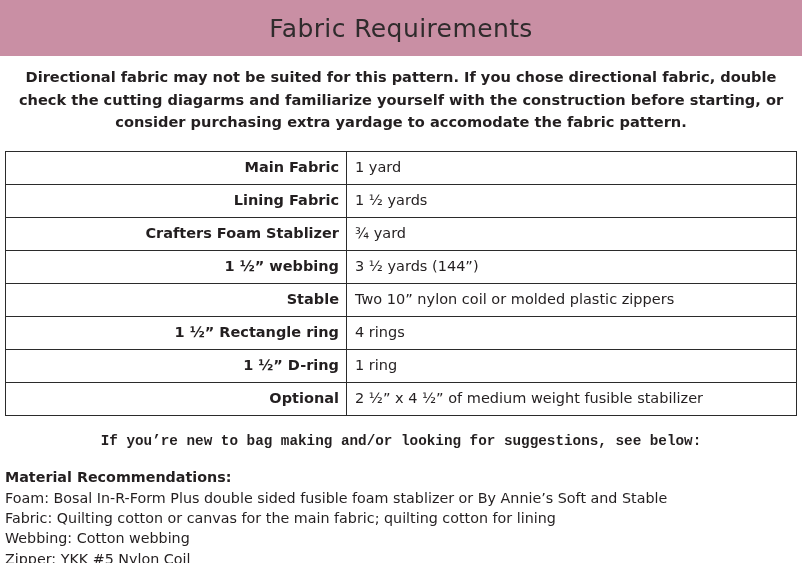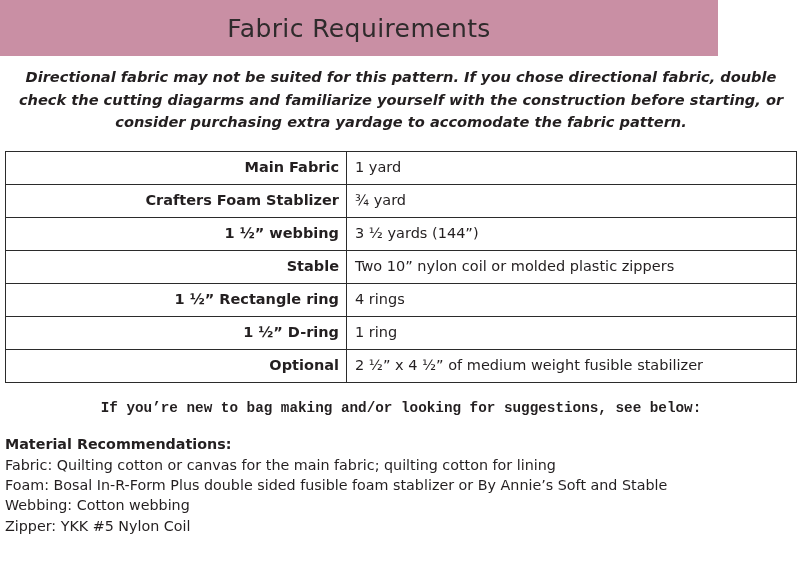--- a/index.html
+++ b/index.html
@@ -14,41 +14,40 @@
     color: #231f20;
     overflow: hidden;
   }
   .page {
     width: 802px;
     height: 563px;
     position: relative;
     box-sizing: border-box;
   }
   .title-banner {
-    width: 718px;
+    width: 802px;
     height: 56px;
     background: #c98fa4;
     display: flex;
     align-items: center;
     justify-content: center;
   }
   .title-banner .title-text {
     color: #2f2b2c;
     font-size: 25px;
     letter-spacing: 0.4px;
     font-weight: 400;
   }
   .intro {
     margin: 10px 8px 0 8px;
     text-align: center;
     font-size: 14.6px;
     font-weight: bold;
     line-height: 1.55;
     color: #231f20;
-    font-style: italic;
   }
   .table-wrap {
     margin: 17px 5px 12px 5px;
     border: 1px solid #2b2b2b;
     border-bottom: none;
   }
   table.req {
     width: 100%;
     border-collapse: collapse;
     table-layout: fixed;
@@ -105,20 +104,24 @@
   <div class="intro">Directional fabric may not be suited for this pattern. If you chose directional fabric, double check the cutting diagarms and familiarize yourself with the construction before starting, or consider purchasing extra yardage to accomodate the fabric pattern.</div>
 
   <div class="table-wrap">
     <table class="req">
       <tbody>
         <tr>
           <td class="label">Main Fabric</td>
           <td class="value">1 yard</td>
         </tr>
         <tr>
+          <td class="label">Lining Fabric</td>
+          <td class="value">1 ½ yards</td>
+        </tr>
+        <tr>
           <td class="label">Crafters Foam Stablizer</td>
           <td class="value">¾ yard</td>
         </tr>
         <tr>
           <td class="label">1 ½” webbing</td>
           <td class="value">3 ½ yards (144”)</td>
         </tr>
         <tr>
           <td class="label">Stable</td>
           <td class="value">Two 10” nylon coil or molded plastic zippers</td>
@@ -136,19 +139,19 @@
           <td class="value">2 ½” x 4 ½” of medium weight fusible stabilizer</td>
         </tr>
       </tbody>
     </table>
   </div>
 
   <div class="suggest-line">If you’re new to bag making and/or looking for suggestions, see below:</div>
 
   <div class="recommend">
     <div class="head">Material Recommendations:</div>
+    <div class="line">Foam: Bosal In-R-Form Plus double sided fusible foam stablizer or By Annie’s Soft and Stable</div>
     <div class="line">Fabric: Quilting cotton or canvas for the main fabric; quilting cotton for lining</div>
-    <div class="line">Foam: Bosal In-R-Form Plus double sided fusible foam stablizer or By Annie’s Soft and Stable</div>
     <div class="line">Webbing: Cotton webbing</div>
     <div class="line">Zipper: YKK #5 Nylon Coil</div>
   </div>
 
 </div>
 
 </body></html>

